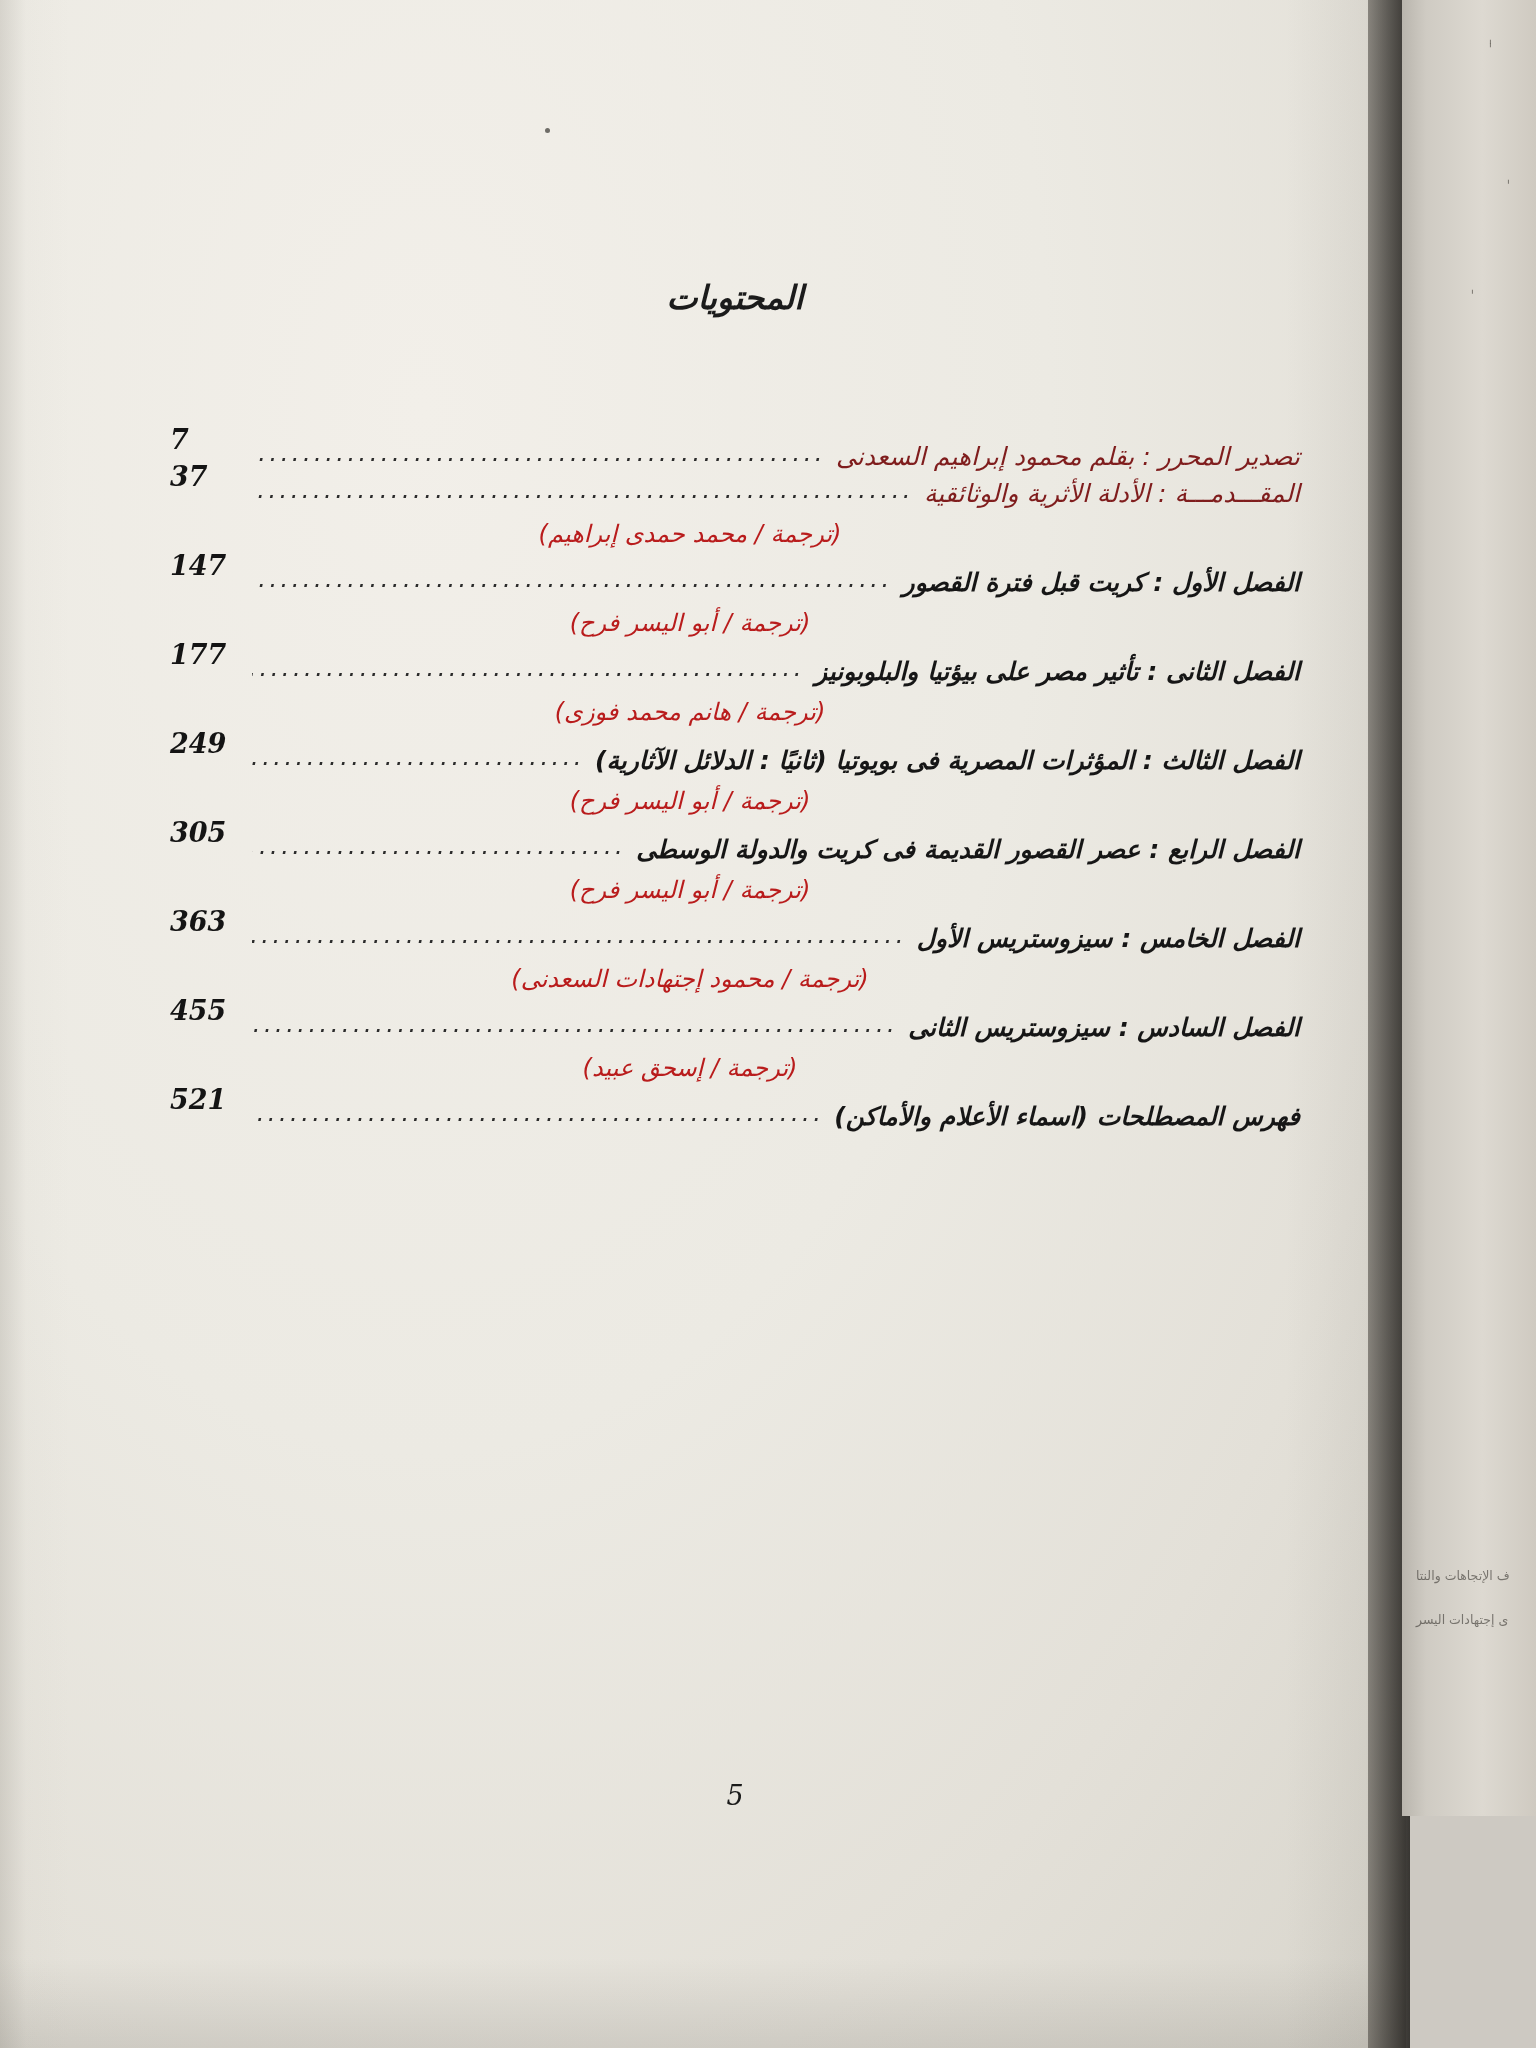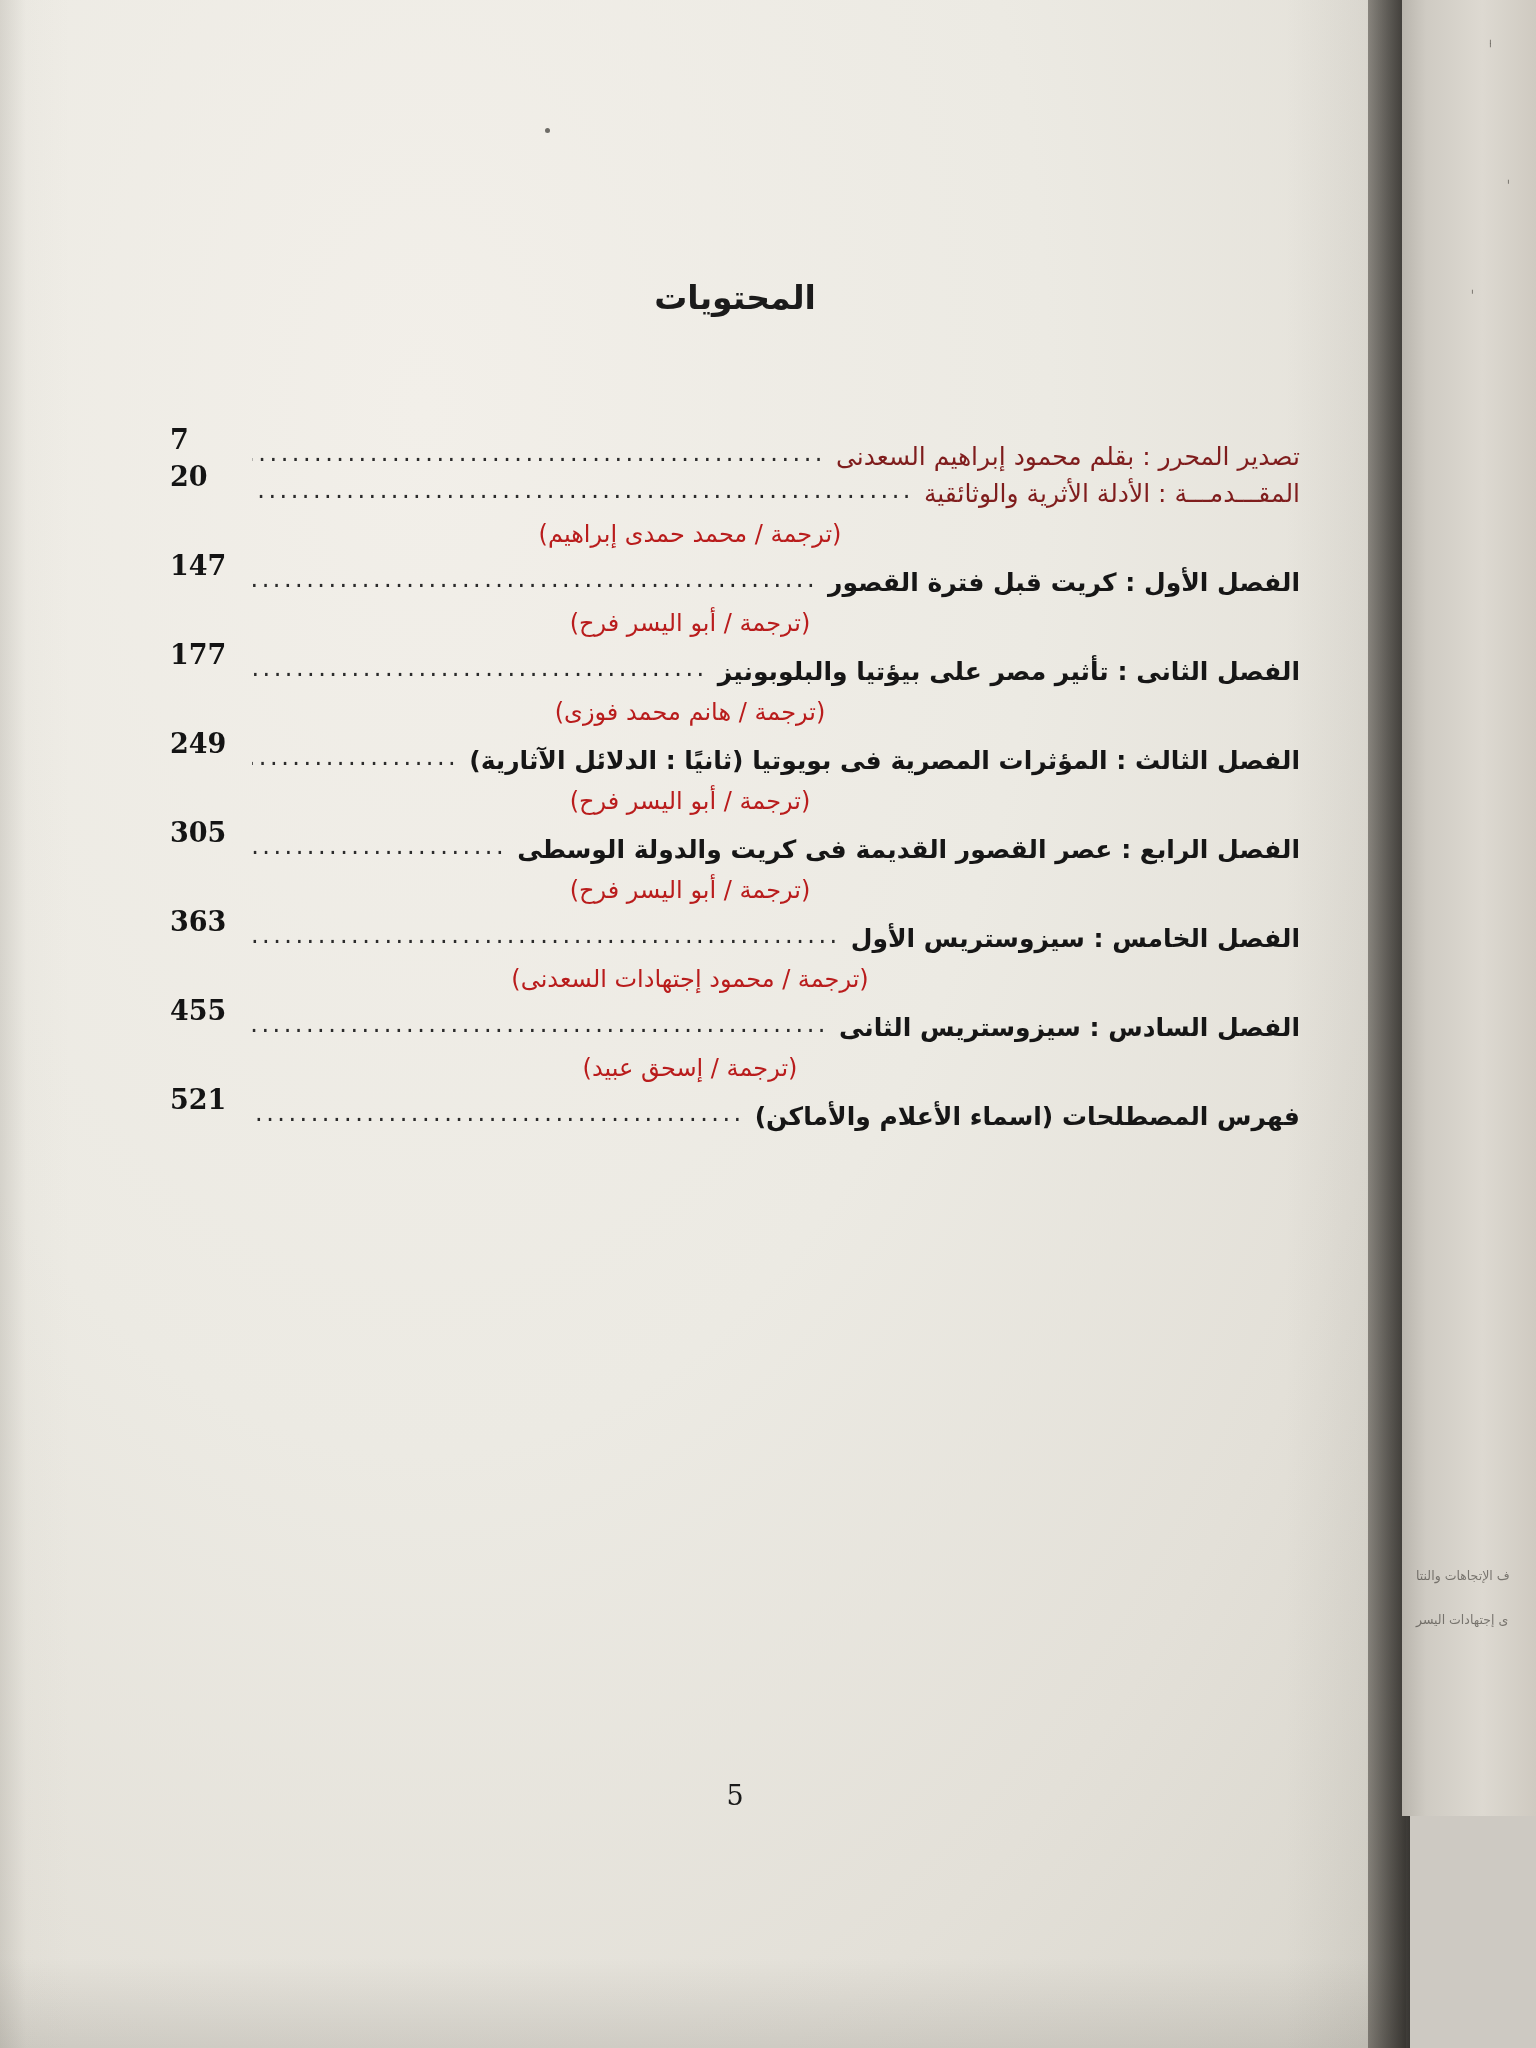--- a/index.html
+++ b/index.html
@@ -79,20 +79,21 @@
   .facing-line.l2 { top: 1612px; }
 
   
   .content {
     position: absolute;
     left: 170px;
     top: 0;
     width: 1130px;
     height: 2048px;
     direction: rtl;
+    font-style: italic;
   }
 
   .toc-title {
     position: absolute;
     top: 278px;
     left: 0;
     right: 0;
     text-align: center;
     font-family: "DejaVu Sans", sans-serif;
     font-weight: 700;
@@ -207,21 +208,21 @@
           <span class="label light">تصدير المحرر : بقلم محمود إبراهيم السعدنى</span>
           <span class="dots">.....................................................................................................</span>
           <span class="page-num">7</span>
         </div>
       </div>
 
       <div class="entry">
         <div class="line">
           <span class="label light">المقـــدمـــة : الأدلة الأثرية والوثائقية</span>
           <span class="dots">.....................................................................................................</span>
-          <span class="page-num">20</span>
+          <span class="page-num">37</span>
         </div>
         <div class="translator">(ترجمة / محمد حمدى إبراهيم)</div>
       </div>
 
       <div class="entry">
         <div class="line">
           <span class="label">الفصل الأول : كريت قبل فترة القصور</span>
           <span class="dots">.....................................................................................................</span>
           <span class="page-num">147</span>
         </div>

